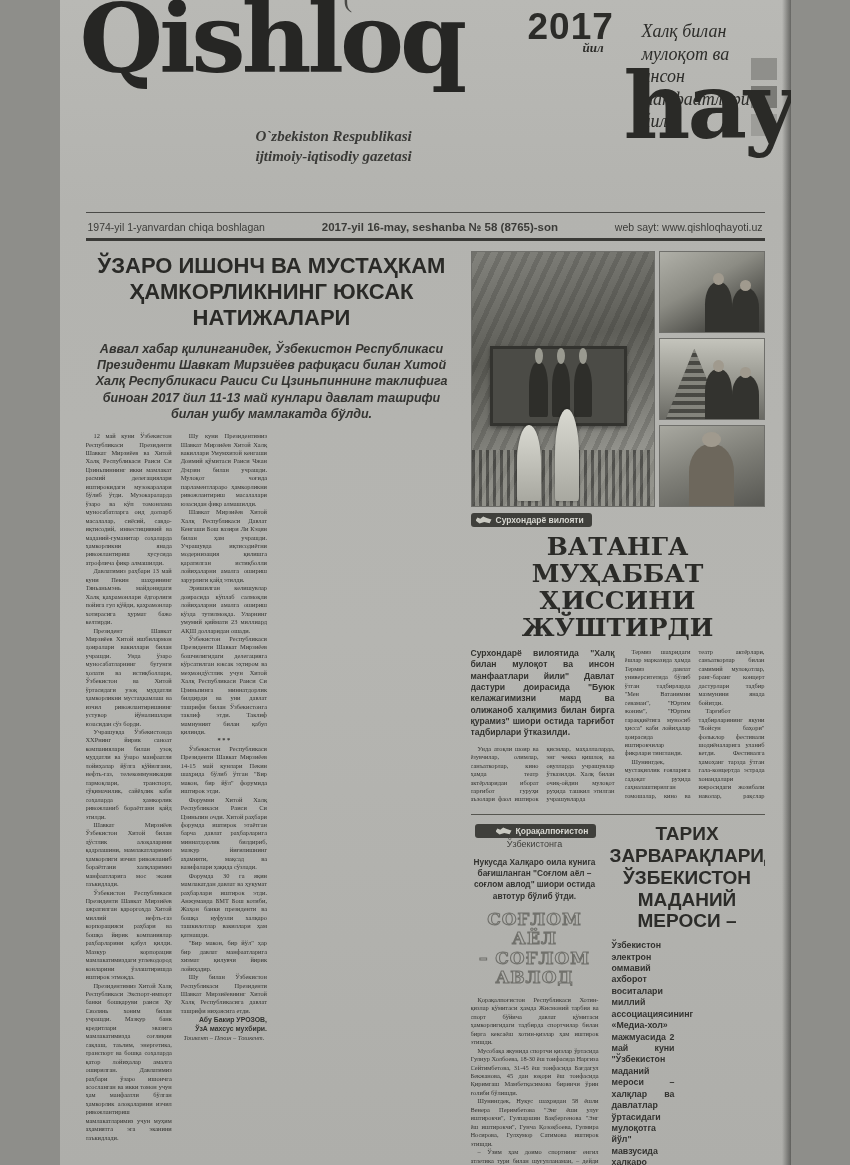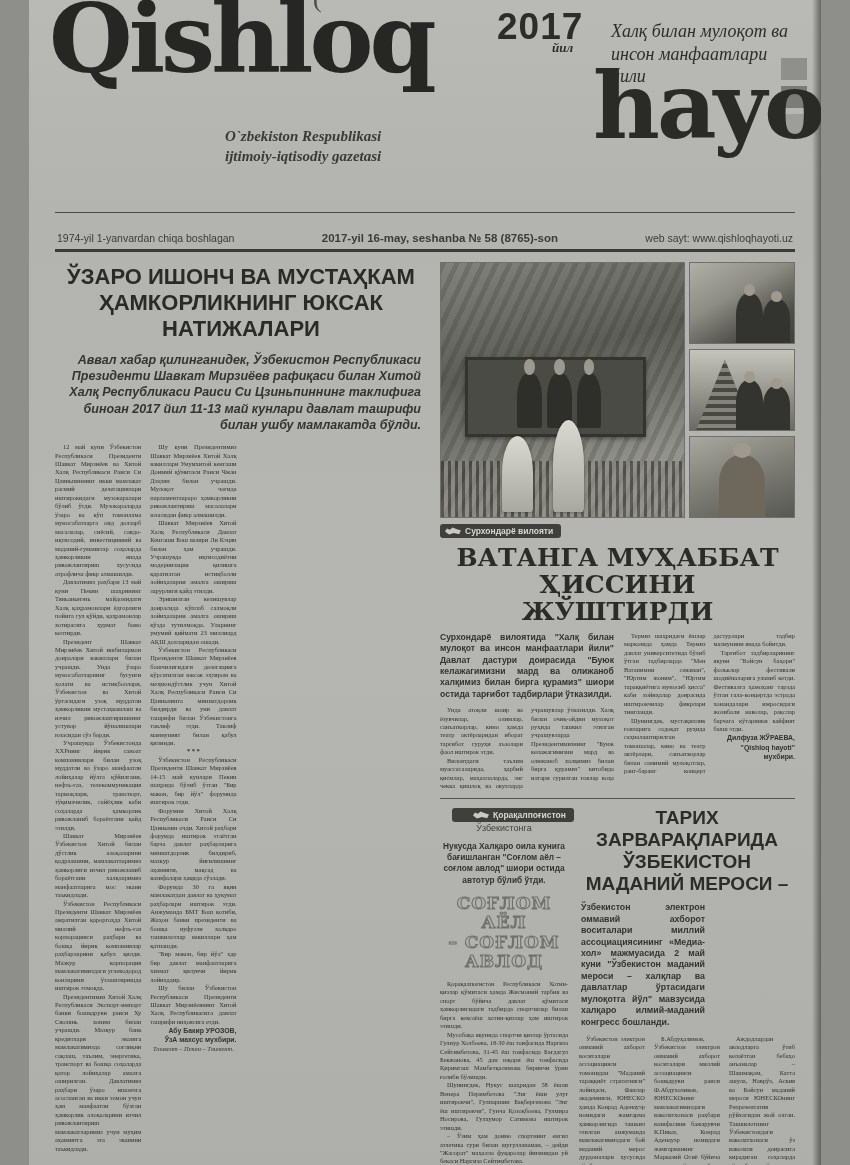--- a/index.html
+++ b/index.html
@@ -1,16 +1,16 @@
 <!DOCTYPE html>
 <html lang="uz"><head>
 <meta charset="utf-8">
 <style>
   html,body{margin:0;padding:0;background:#8e8e8a;}
-  .page{position:relative;width:792px;height:1165px;margin:0 auto;overflow:hidden;
+  .page{position:relative;width:731px;height:1165px;margin:0 auto;overflow:hidden;
         background:linear-gradient(180deg,#b9b9b5 0%,#b3b3af 18%,#b5b5b1 55%,#aeaeaa 100%);
         font-family:"Liberation Serif",serif;color:#32322f;}
   .edge-strip{position:absolute;right:0;top:0;bottom:0;width:9px;
         background:linear-gradient(90deg,rgba(0,0,0,0) 0%,rgba(40,40,38,.35) 60%,rgba(20,20,18,.5) 100%);}
   .print-marks{position:absolute;right:14px;top:58px;display:flex;flex-direction:column;gap:6px;}
   .print-marks .m{width:26px;height:22px;}
   .m1{background:#8f8f8b;} .m2{background:#7b7b77;} .m3{background:#9d9d99;} .m4{background:#86868
 2;}
 
   
@@ -20,34 +20,34 @@
   .mast-title2{position:absolute;left:538px;top:52px;font-family:"DejaVu Serif",serif;font-weight:bold;
         font-size:92px;letter-spacing:-3px;color:#2a2a27;}
   .year-badge{position:absolute;left:442px;top:6px;font-family:"Liberation Sans",sans-serif;
         font-weight:bold;font-size:37px;letter-spacing:1px;color:#2c2c29;}
   .year-word{position:absolute;left:497px;top:40px;font-style:italic;font-weight:bold;font-size:13px;color:#2c2c29;}
   .mast-slogan{position:absolute;left:556px;top:20px;font-style:italic;font-size:18px;line-height:1.25;color:#2d2d2a;}
   .mast-sub{position:absolute;left:170px;top:126px;text-align:center;font-style:italic;font-weight:bold;
         font-size:15px;line-height:1.35;color:#3a3a37;}
   .paren-mark{position:absolute;left:258px;top:-16px;font-size:26px;color:#4a4a47;}
   .dateline{display:flex;justify-content:space-between;align-items:center;margin:0 26px;
-        border-top:1px solid #4a4a47;border-bottom:3px solid #3a3a37;padding:19px 2px 5px;
+        border-top:1px solid #4a4a47;border-bottom:3px solid #3a3a37;padding:8px 2px 5px;
         font-family:"Liberation Sans",sans-serif;font-size:10.5px;color:#3b3b38;}
   .dateline .issue{font-weight:bold;font-size:11.5px;}
 
   
   .content{display:flex;gap:13px;margin:10px 26px 0;height:925px;overflow:hidden;}
   .col-left{width:372px;flex:none;display:flex;flex-direction:column;}
   .col-right{flex:1;display:flex;flex-direction:column;min-width:0;}
 
   
   .main-head{font-family:"Liberation Sans",sans-serif;font-weight:bold;font-size:22px;
         line-height:1.18;text-align:center;color:#2a2a27;margin:2px 0 10px;}
   .main-lead{font-family:"Liberation Sans",sans-serif;font-style:italic;font-weight:bold;
-        font-size:12.5px;line-height:1.3;text-align:right;margin:0 6px 10px;color:#343431;}
+        font-size:12.5px;line-height:1.3;text-align:center;margin:0 6px 10px;color:#343431;}
   .main-body{column-count:4;column-gap:9px;column-fill:auto;height:712px;overflow:hidden;
         font-size:6.4px;line-height:1.32;text-align:justify;color:#38383
 5;}
   .main-body p{margin:0;text-indent:8px;}
   .sep-stars{text-align:center;font-weight:bold;text-indent:0 !important;}
   .byline{font-family:"Liberation Sans",sans-serif;font-weight:bold;text-align:right;text-indent:0 !important;font-size:6.9px;}
   .byline-route{font-style:italic;text-align:center;text-indent:0 !important;}
 
   
   .montage{display:flex;gap:4px;height:256px;flex:none;}
@@ -99,21 +99,21 @@
         font-size:6.4px;line-height:1.32;text-align:justify;}
   .small-cols2 p,.small-cols2r p{margin:0;text-indent:7px;}
   .small-cols2r{column-count:2;column-gap:8px;column-fill:auto;height:158px;overflow:hidden;
         font-size:6.4px;line-height:1.32;text-align:justify;flex:1;}
   .divider{border-top:1px solid #55554f;margin:8px 0 6px;}
 
   
   .bottom-row{display:flex;gap:11px;flex:1;min-height:0;}
   .soglom{width:128px;flex:none;display:flex;flex-direction:column;}
   .soglom-tagwrap{text-align:center;}
-  .soglom .region-tag{margin:2px 12px 0;padding-left:21px;}
+  .soglom .region-tag{margin:2px 4px 0;padding-left:21px;}
   .tag-line2{font-family:"Liberation Sans",sans-serif;font-size:9px;color:#3f3f3b;text-align:center;margin-bottom:6px;}
   .soglom-lead{font-family:"Liberation Sans",sans-serif;font-weight:bold;font-size:8.3px;line-height:1.35;
         text-align:center;margin:2px 2px 8px;color:#333330;}
   .outline-head{font-family:"DejaVu Serif",serif;font-weight:bold;font-size:17px;line-height:1.15;
         text-align:center;color:#b2b2ae;-webkit-text-stroke:1.1px #70706b;letter-spacing:1px;margin:0 0 8px;}
   .soglom-body{font-size:6.4px;line-height:1.32;text-align:justify;overflow:hidden;flex:1;}
   .soglom-body p{margin:0;text-indent:7px;}
 
   .merosi{flex:1;min-width:0;display:flex;flex-direction:column;}
   .merosi-head{font-family:"Liberation Sans",sans-serif;font-weight:bold;font-size:19px;line-height:1.15;

